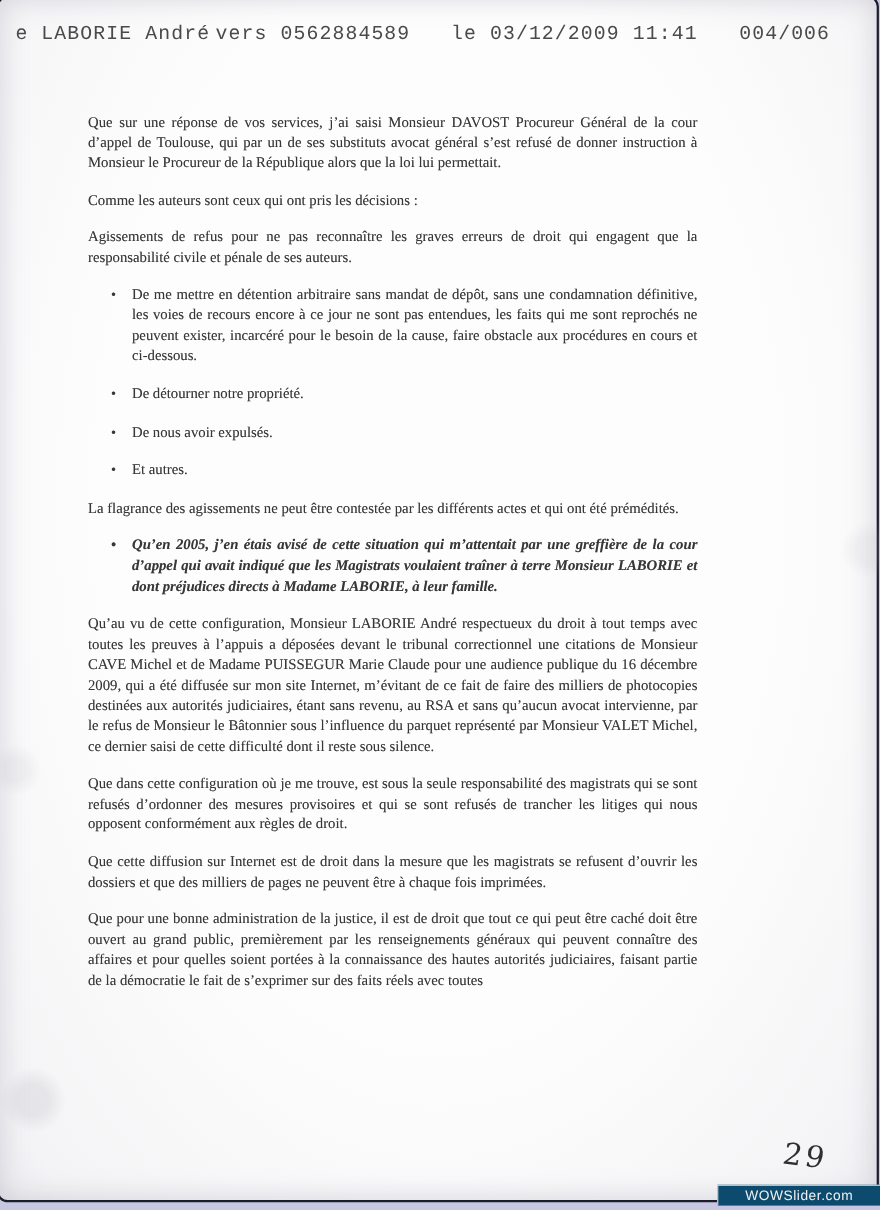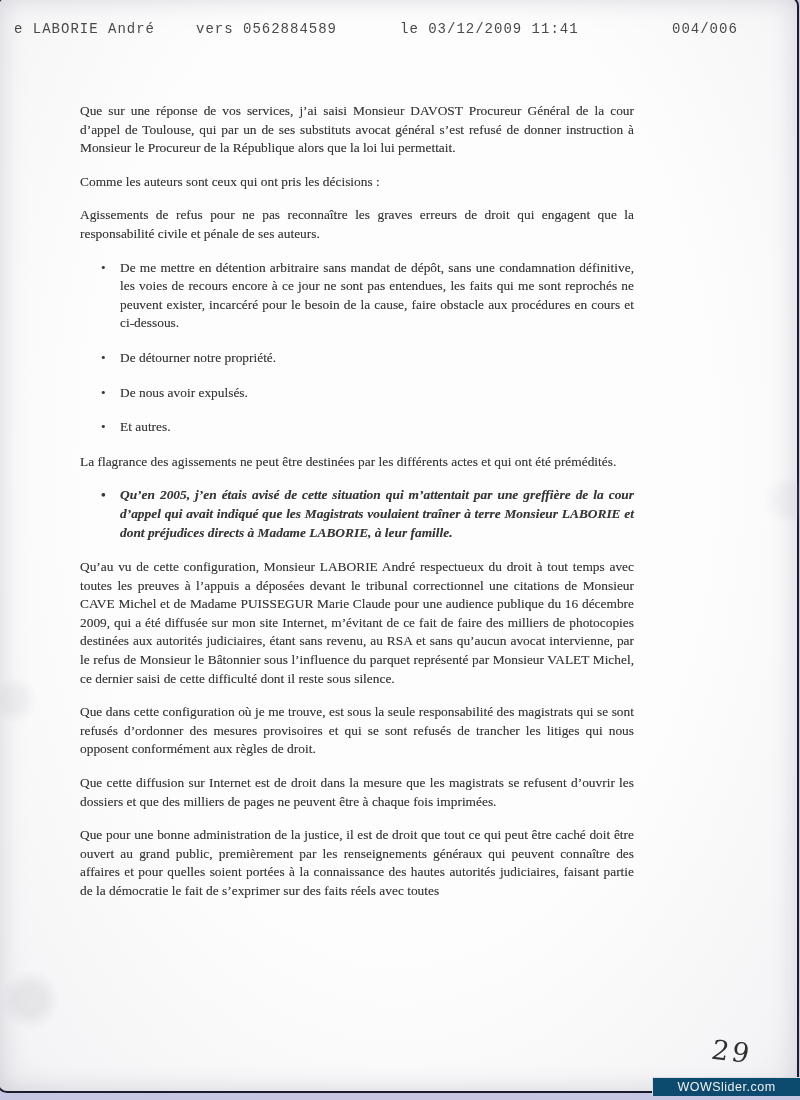--- a/index.html
+++ b/index.html
@@ -26,29 +26,29 @@
     background:
       radial-gradient(circle at 30px 1000px, rgba(160,160,170,0.18) 0 14px, transparent 30px),
       radial-gradient(circle at 14px 700px, rgba(160,160,170,0.12) 0 10px, transparent 24px),
       radial-gradient(circle at 790px 500px, rgba(160,160,170,0.10) 0 12px, transparent 26px);
     pointer-events:none;
   }
   .fax-header span {
     position:absolute;
     top:21px;
     font-family:"Liberation Mono", monospace;
-    font-size:14px;
+    font-size:18px;
     color:#4a4a4a;
     letter-spacing:1px;
     white-space:nowrap;
     z-index:3;
   }
   .h-sender   { left:14px; }
   .h-dest     { left:196px; }
-  .h-datetime { left:400px;text-align:center; }
+  .h-datetime { left:410px;text-align:center; }
   .h-pages    { left:672px; }
 
   .content {
     position:absolute;
     left:80px; top:102px;
     width:554px;
     font-size:13.4px;
     line-height:18.6px;
     color:#373737;
     text-align:justify;
@@ -127,21 +127,21 @@
     <li>
       <span class="blt">•</span>
       <span>De nous avoir expulsés.</span>
     </li>
     <li>
       <span class="blt">•</span>
       <span>Et autres.</span>
     </li>
   </ul>
 
-  <p>La flagrance des agissements ne peut être destinées par les différents actes et qui ont été prémédités.</p>
+  <p>La flagrance des agissements ne peut être contestée par les différents actes et qui ont été prémédités.</p>
 
   <ul class="doc-list">
     <li class="emphasis">
       <span class="blt">•</span>
       <span>Qu’en 2005, j’en étais avisé de cette situation qui m’attentait par une greffière de la cour d’appel qui avait indiqué que les Magistrats voulaient traîner à terre Monsieur LABORIE et dont préjudices directs à Madame LABORIE, à leur famille.</span>
     </li>
   </ul>
 
   <p>Qu’au vu de cette configuration, Monsieur LABORIE André respectueux du droit à tout temps avec toutes les preuves à l’appuis a déposées devant le tribunal correctionnel une citations de Monsieur CAVE Michel et de Madame PUISSEGUR Marie Claude pour une audience publique du 16 décembre 2009, qui a été diffusée sur mon site Internet, m’évitant de ce fait de faire des milliers de photocopies destinées aux autorités judiciaires, étant sans revenu, au RSA et sans qu’aucun avocat intervienne, par le refus de Monsieur le Bâtonnier sous l’influence du parquet représenté par Monsieur VALET Michel, ce dernier saisi de cette difficulté dont il reste sous silence.</p>
   <p>Que dans cette configuration où je me trouve, est sous la seule responsabilité des magistrats qui se sont refusés d’ordonner des mesures provisoires et qui se sont refusés de trancher les litiges qui nous opposent conformément aux règles de droit.</p>

